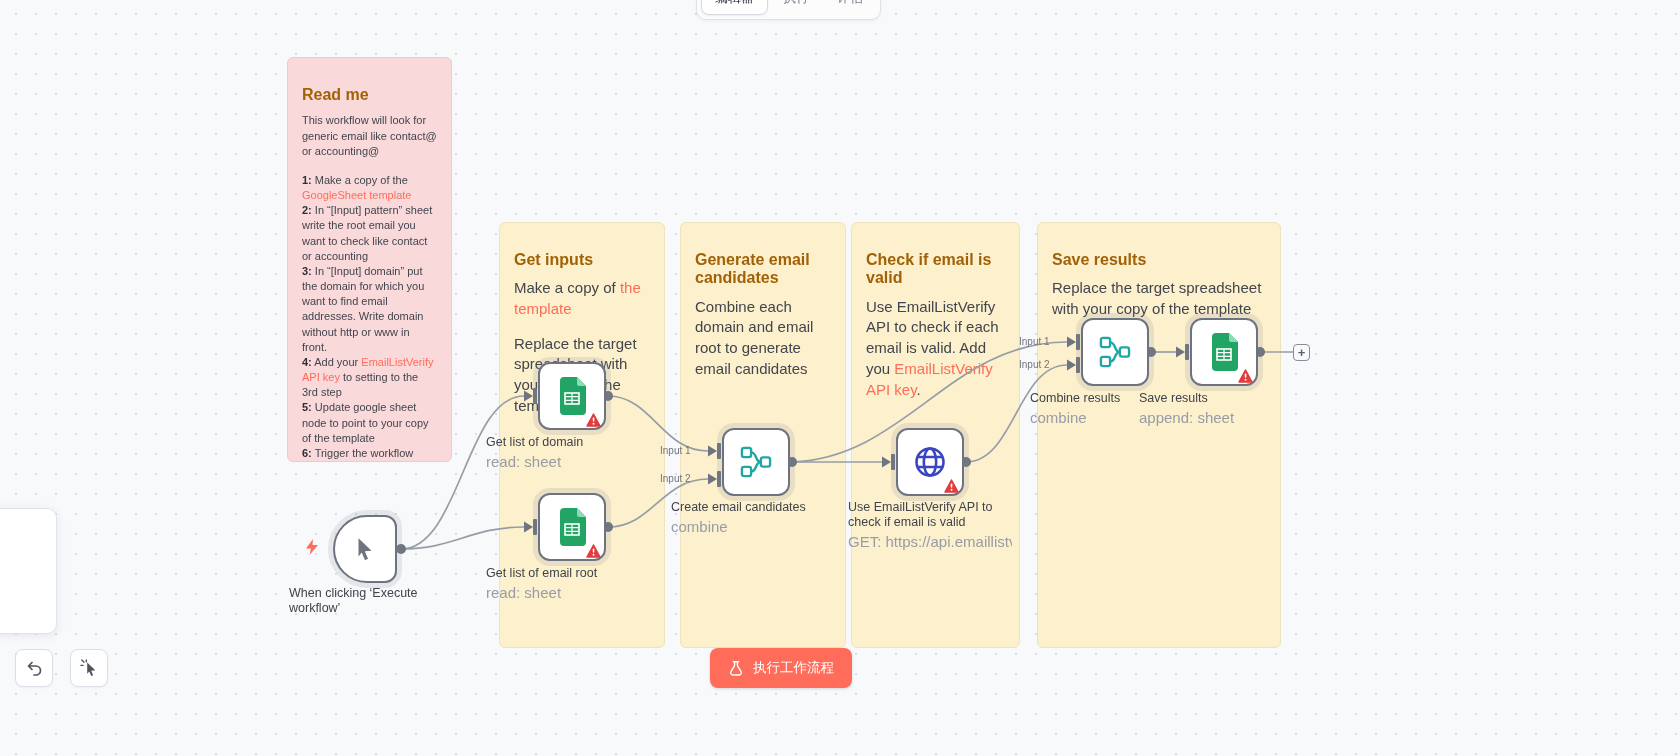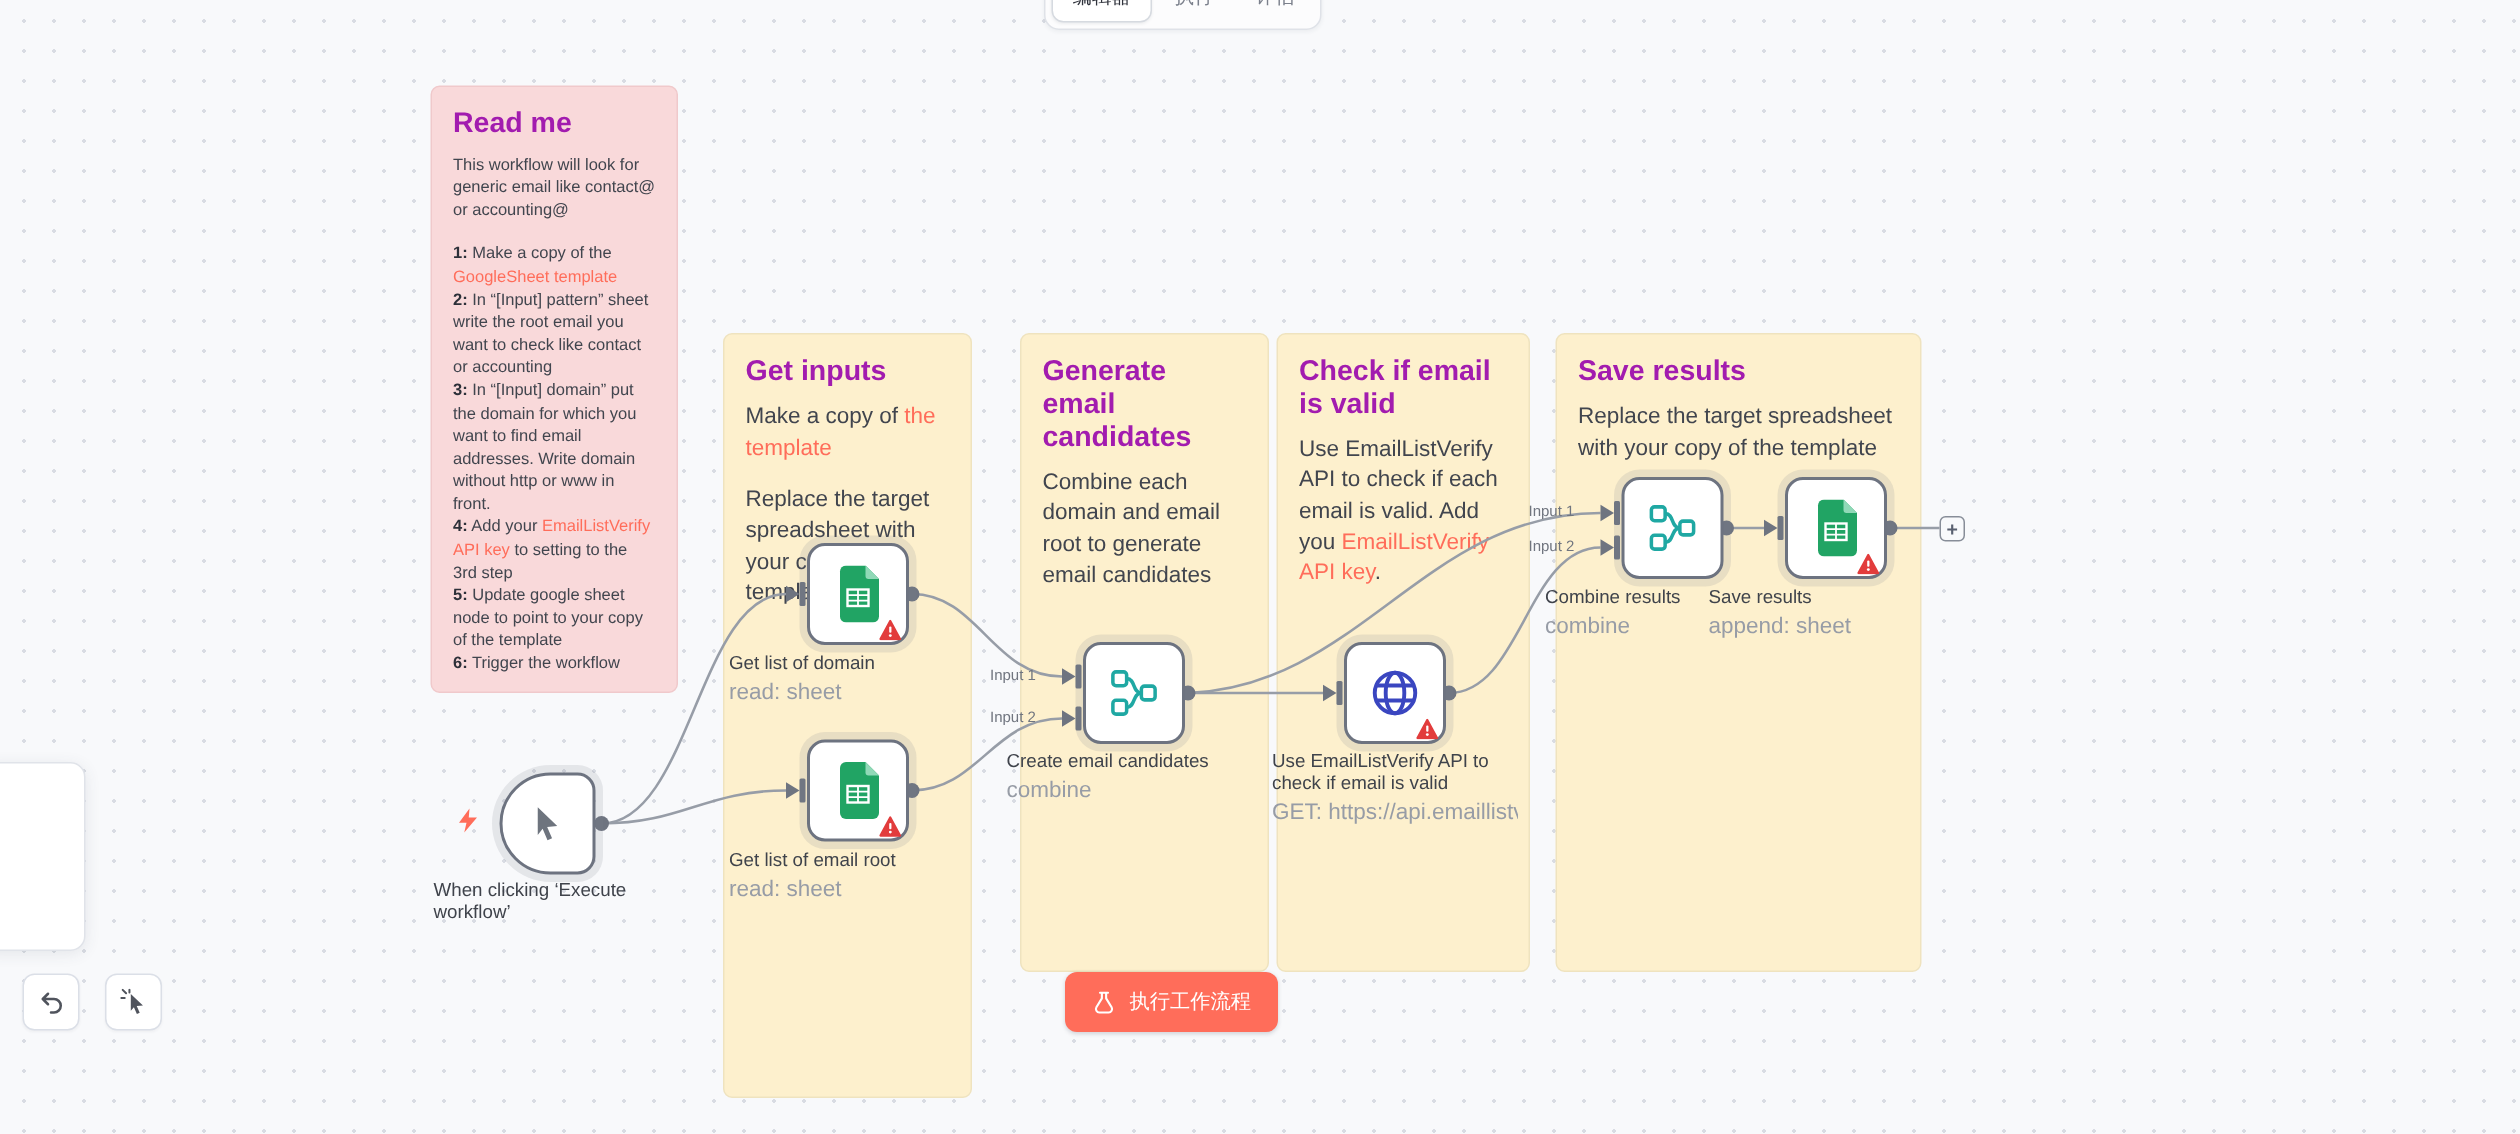--- a/index.html
+++ b/index.html
@@ -9,21 +9,21 @@
     background-image:radial-gradient(circle,#d9dce3 1.1px,transparent 1.3px);
     background-size:20px 20px;background-position:6px 4px;
     font-family:"Liberation Sans","DejaVu Sans",sans-serif;
   }
   svg{display:block}
   .wires{position:absolute;left:0;top:0;z-index:2;pointer-events:none}
   
   .sticky{position:absolute;z-index:1;border-radius:6px;padding:12px 14px;box-sizing:border-box}
   .sticky.yellow{background:#fdf0cd;border:1px solid #efe3bf}
   .sticky.pink{background:#f9d9da;border:1px solid #f0c9cb}
-  .sticky h3{margin:2px 0 9px 0;font-size:19px;line-height:1.15;color:#a21caf;font-weight:700}
+  .sticky h3{margin:16px 0 9px 0;font-size:16px;line-height:1.15;color:#a16207;font-weight:700}
   .sticky .body{font-size:15px;line-height:1.38;color:#41454e}
   .sticky .body p{margin:0 0 14px 0}
   .sticky a{color:#ff6d5a;text-decoration:none;cursor:pointer}
   .note-steps div{margin:0}
   .note-steps b{color:#2d3039}
   
   .node{position:absolute;width:68px;height:68px;background:#fff;border:2px solid #6d7380;
     border-radius:12px;z-index:3;display:flex;align-items:center;justify-content:center;
     box-shadow:0 0 0 5px rgba(125,131,144,.16);box-sizing:border-box;cursor:pointer}
   .node.trigger{width:64px;border-radius:34px 12px 12px 34px}
@@ -65,21 +65,21 @@
         <div><b>1:</b><span> Make a copy of the </span><a>GoogleSheet template</a></div>
         <div><b>2:</b><span> In “[Input] pattern” sheet write the root email you want to check like contact or accounting</span></div>
         <div><b>3:</b><span> In “[Input] domain” put the domain for which you want to find email addresses. Write domain without http or www in front.</span></div>
         <div><b>4:</b><span> Add your </span><a>EmailListVerify API key</a><span> to setting to the 3rd step</span></div>
         <div><b>5:</b><span> Update google sheet node to point to your copy of the template</span></div>
         <div><b>6:</b><span> Trigger the workflow</span></div>
       </div>
     </div>
   </div>
 
-  <div class="sticky yellow" style="left:482px;top:222px;width:166px;height:510px">
+  <div class="sticky yellow" style="left:499px;top:222px;width:166px;height:426px">
     <h3>Get inputs</h3>
     <div class="body">
       <p><span>Make a copy of </span><a>the template</a></p>
       <p>Replace the target spreadsheet with your copy of the template</p>
     </div>
   </div>
 
   <div class="sticky yellow" style="left:680px;top:222px;width:166px;height:426px">
     <h3>Generate email candidates</h3>
     <div class="body">

